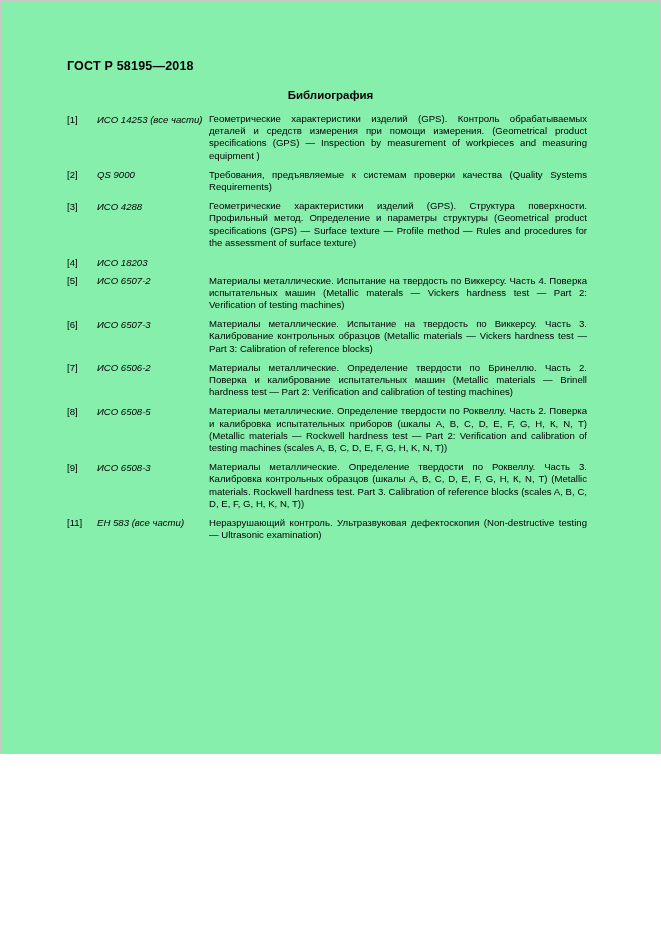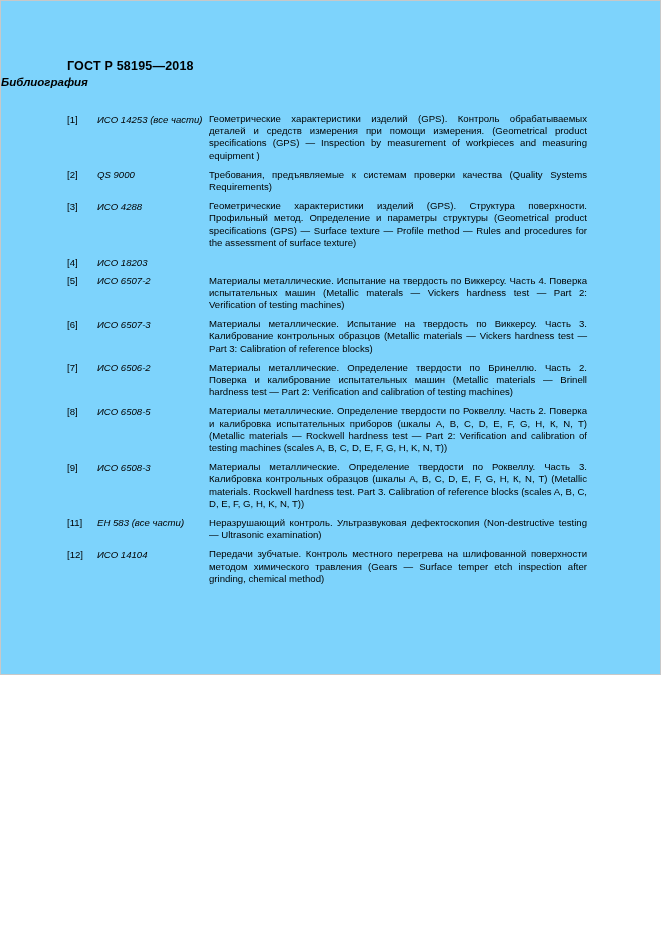--- a/index.html
+++ b/index.html
@@ -10,42 +10,42 @@
   body {
     width: 661px;
     height: 935px;
     font-family: "Liberation Sans", sans-serif;
     color: #000000;
     position: relative;
   }
   .page {
     position: relative;
     width: 661px;
-    height: 675px;
+    height: 754px;
     box-sizing: border-box;
     border: 1px solid #c8c8c8;
-    background: #7dd3fc;
+    background: #86efac;
     overflow: hidden;
   }
   .header {
     position: absolute;
     left: 66px;
     top: 58px;
     font-size: 12.5px;
     font-weight: bold;
     letter-spacing: 0.2px;
   }
   .doc-title {
     position: absolute;
     left: 0;
     right: 0;
-    top: 75px;
+    top: 88px;
+    text-align: center;
     font-size: 11.5px;
     font-weight: bold;
-    font-style: italic;
   }
   .biblio {
     position: absolute;
     left: 66px;
     top: 112px;
     width: 520px;
   }
   .entry {
     display: flex;
     align-items: flex-start;
@@ -142,23 +142,18 @@
       <div class="txt">Материалы металлические. Определение твердости по Роквеллу. Часть 3. Калибровка контрольных образцов (шкалы А, В, С, D, Е, F, G, Н, К, N, Т) (Metallic materials. Rockwell hardness test. Part 3. Calibration of reference blocks (scales A, B, C, D, E, F, G, H, K, N, T))</div>
     </div>
 
 
     <div class="entry">
       <div class="num">[11]</div>
       <div class="ref">ЕН 583 (все части)</div>
       <div class="txt">Неразрушающий контроль. Ультразвуковая дефектоскопия (Non-destructive testing — Ultrasonic examination)</div>
     </div>
 
-    <div class="entry">
-      <div class="num">[12]</div>
-      <div class="ref">ИСО 14104</div>
-      <div class="txt">Передачи зубчатые. Контроль местного перегрева на шлифованной поверхности методом химического травления (Gears — Surface temper etch inspection after grinding, chemical method)</div>
-    </div>
 
   </div>
 
   <div class="page-number">12</div>
 
 </div>
 
 </body></html>

